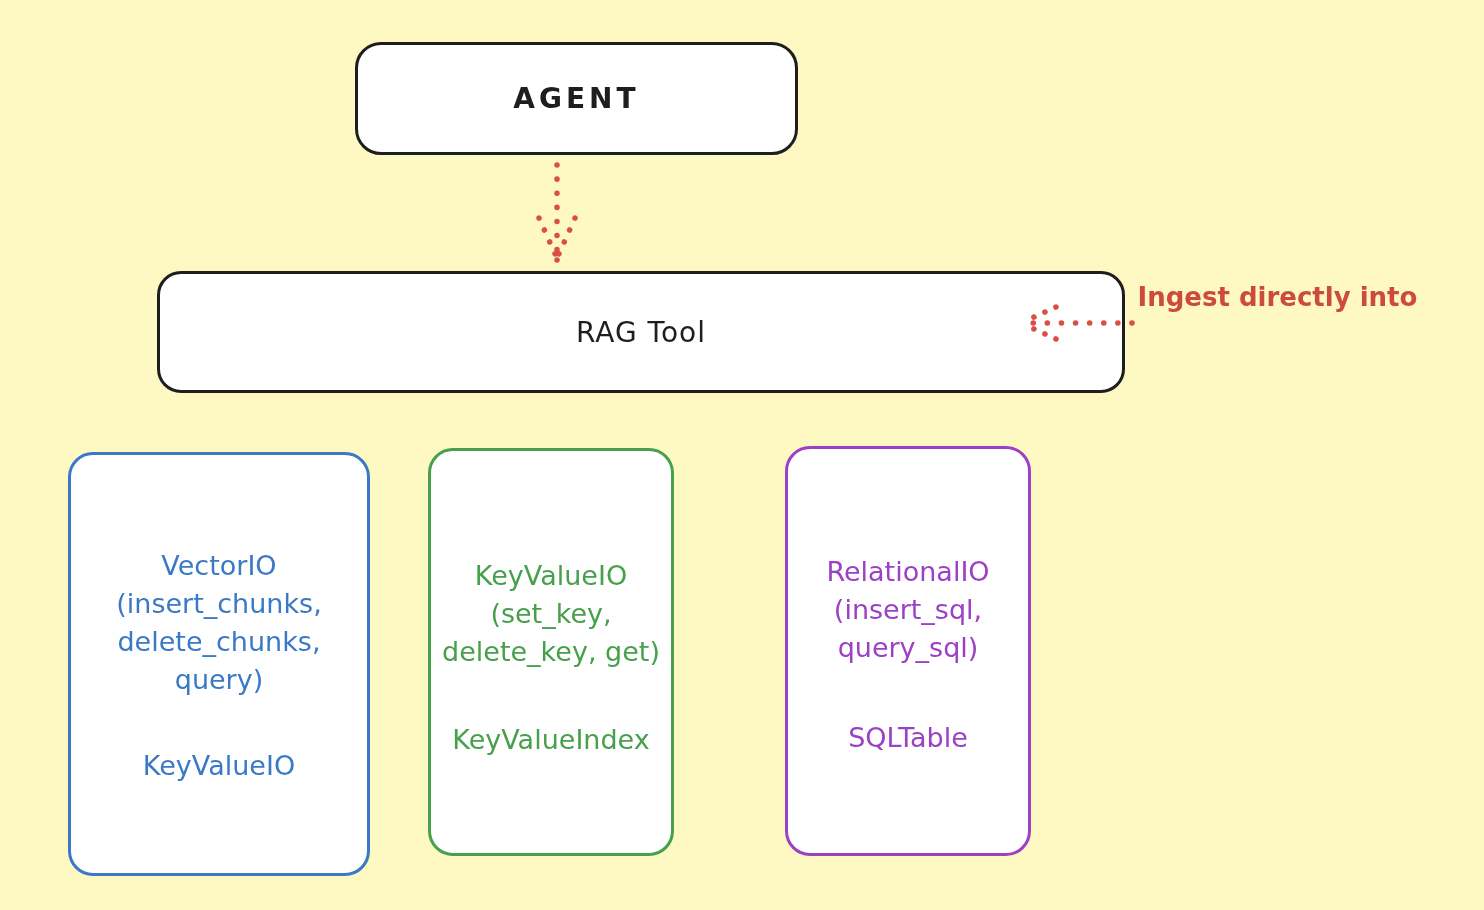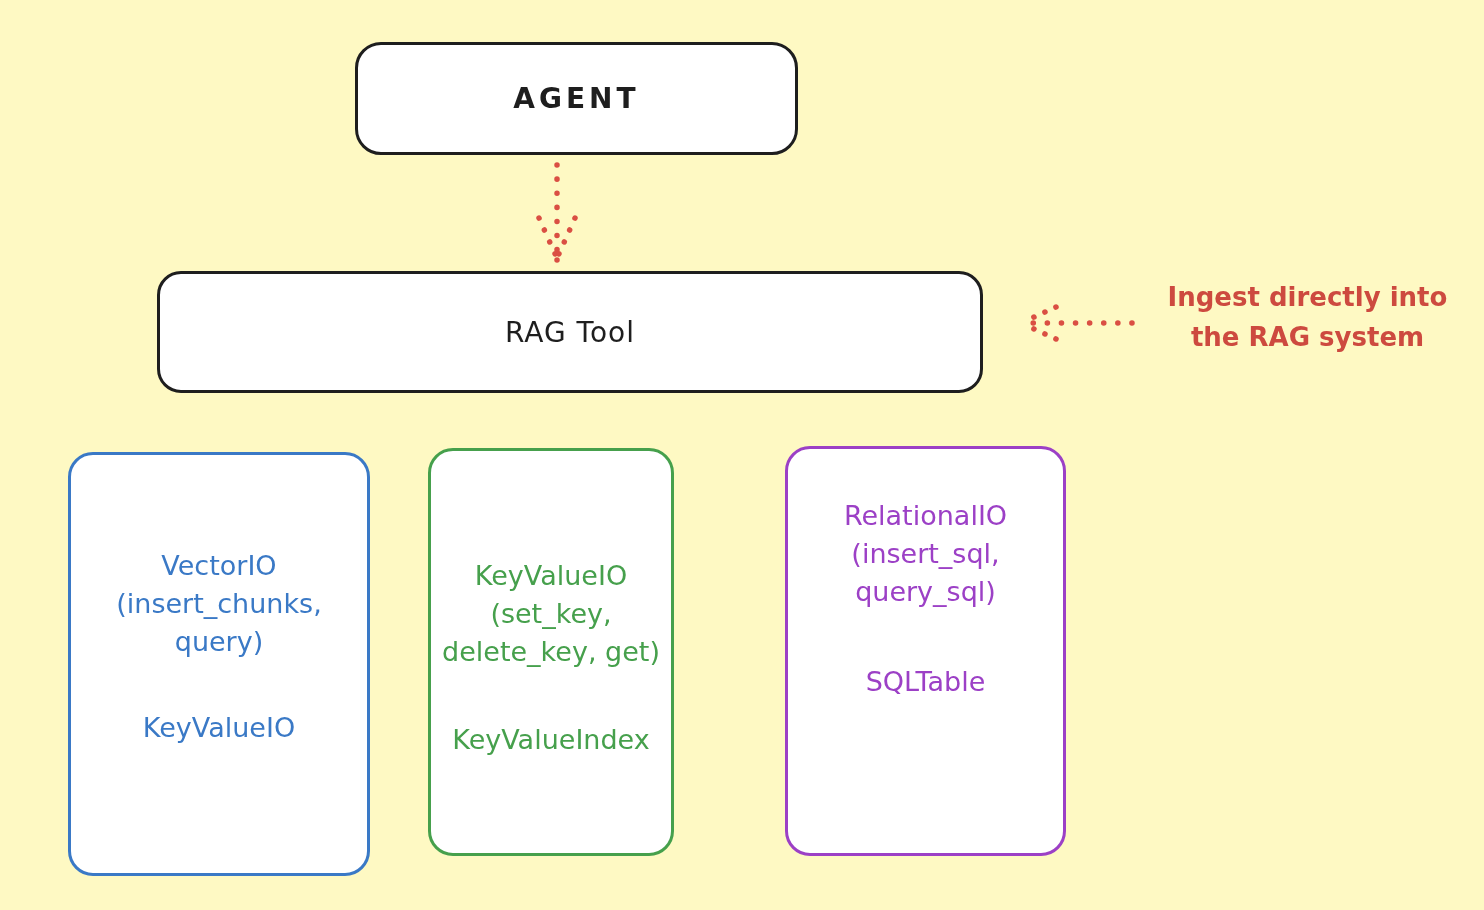--- a/index.html
+++ b/index.html
@@ -70,56 +70,56 @@
 
   <svg class="arrow-svg" style="left: 529px; top: 160px; color: rgb(218, 79, 67); border-color: rgb(218, 79, 67);" width="56" height="104" viewBox="0 0 56 104">
     <g stroke="currentColor" stroke-width="5.5" stroke-linecap="round" fill="none">
       <line x1="28" y1="5" x2="28" y2="90" stroke-dasharray="0.1 14"></line>
       <line x1="10" y1="58" x2="27" y2="96" stroke-dasharray="0.1 13"></line>
       <line x1="46" y1="58" x2="29" y2="96" stroke-dasharray="0.1 13"></line>
       <line x1="28" y1="100" x2="28" y2="100" stroke-dasharray="0.1 13"></line>
     </g>
   </svg>
 
-  <div class="shape node-box" style="left: 157px; top: 271px; width: 826px; height: 122px; border-radius: 24px; color: rgb(30, 30, 30); border-color: rgb(30, 30, 30);">
+  <div class="shape node-box" style="left: 157px; top: 271px; width: 968px; height: 122px; border-radius: 24px; color: rgb(30, 30, 30); border-color: rgb(30, 30, 30);">
     <div class="node-label">RAG Tool</div>
   </div>
 
   <svg class="arrow-svg" style="left: 1016px; top: 299px; color: rgb(218, 79, 67); border-color: rgb(218, 79, 67);" width="122" height="48" viewBox="0 0 122 48">
     <g stroke="currentColor" stroke-width="5.5" stroke-linecap="round" fill="none">
       <line x1="116" y1="24" x2="10" y2="24" stroke-dasharray="0.1 14"></line>
       <line x1="40" y1="8" x2="7" y2="23" stroke-dasharray="0.1 12"></line>
       <line x1="40" y1="40" x2="7" y2="25" stroke-dasharray="0.1 12"></line>
     </g>
   </svg>
 
-  <div class="annotation" style="left: 1140px; top: 277px; width: 335px; color: rgb(205, 74, 63); border-color: rgb(205, 74, 63);">
+  <div class="annotation" style="left: 1110px; top: 277px; width: 335px; color: rgb(205, 74, 63); border-color: rgb(205, 74, 63);">
     <span>Ingest directly into</span>
-    <span>the RAG system</span>
   </div>
 
   <div class="shape store-box" style="left: 68px; top: 452px; width: 302px; height: 424px; padding-top: 92px; color: rgb(58, 121, 198); border-color: rgb(58, 121, 198);">
     <div class="store-lines">
       <span>VectorIO</span>
       <span>(insert_chunks,</span>
+      <span>delete_chunks,</span>
       <span>query)</span>
     </div>
     <span class="store-index" style="margin-top:48px;">KeyValueIO</span>
   </div>
 
   <div class="shape store-box" style="left: 428px; top: 448px; width: 246px; height: 408px; padding-top: 106px; color: rgb(70, 160, 76); border-color: rgb(70, 160, 76);">
     <div class="store-lines">
       <span>KeyValueIO</span>
       <span>(set_key,</span>
       <span>delete_key, get)</span>
     </div>
     <span class="store-index" style="margin-top:50px;">KeyValueIndex</span>
   </div>
 
-  <div class="shape store-box" style="left: 785px; top: 446px; width: 281px; height: 410px; padding-top: 48px; color: rgb(156, 64, 198); border-color: rgb(156, 64, 198);">
+  <div class="shape store-box" style="left: 785px; top: 446px; width: 246px; height: 410px; padding-top: 104px; color: rgb(156, 64, 198); border-color: rgb(156, 64, 198);">
     <div class="store-lines">
       <span>RelationalIO</span>
       <span>(insert_sql,</span>
       <span>query_sql)</span>
     </div>
     <span class="store-index" style="margin-top:52px;">SQLTable</span>
   </div>
 
 </div>
 

